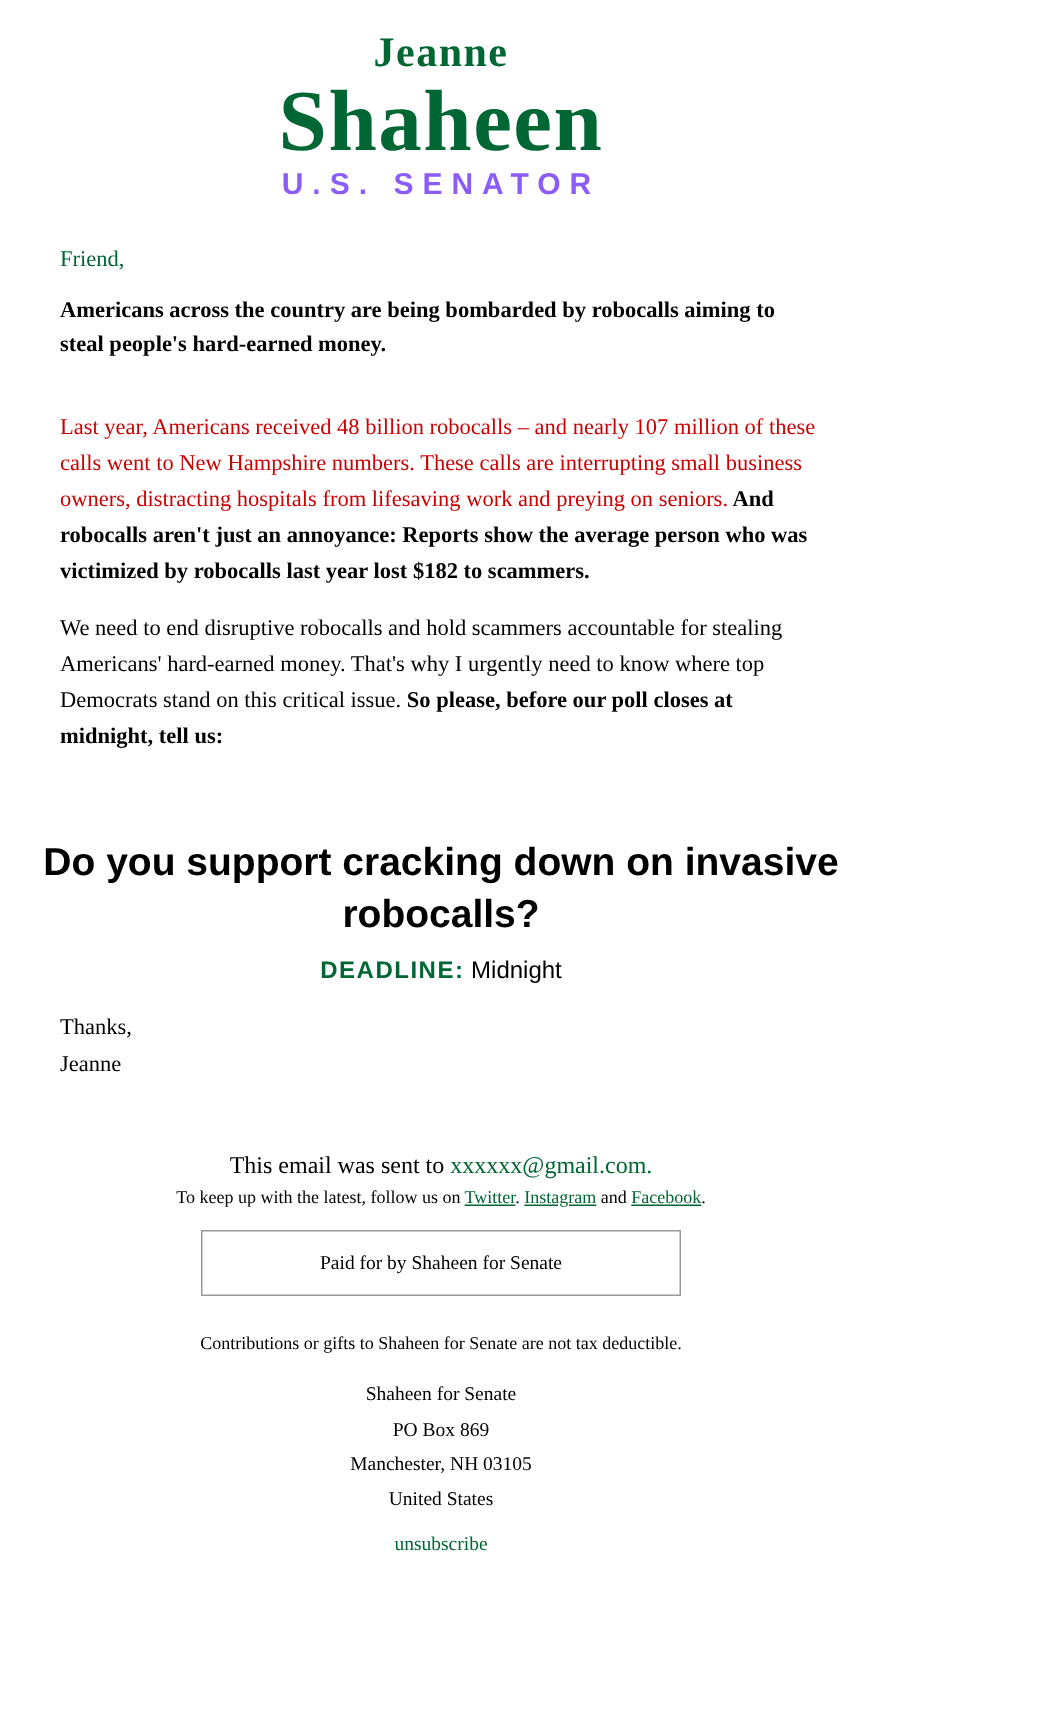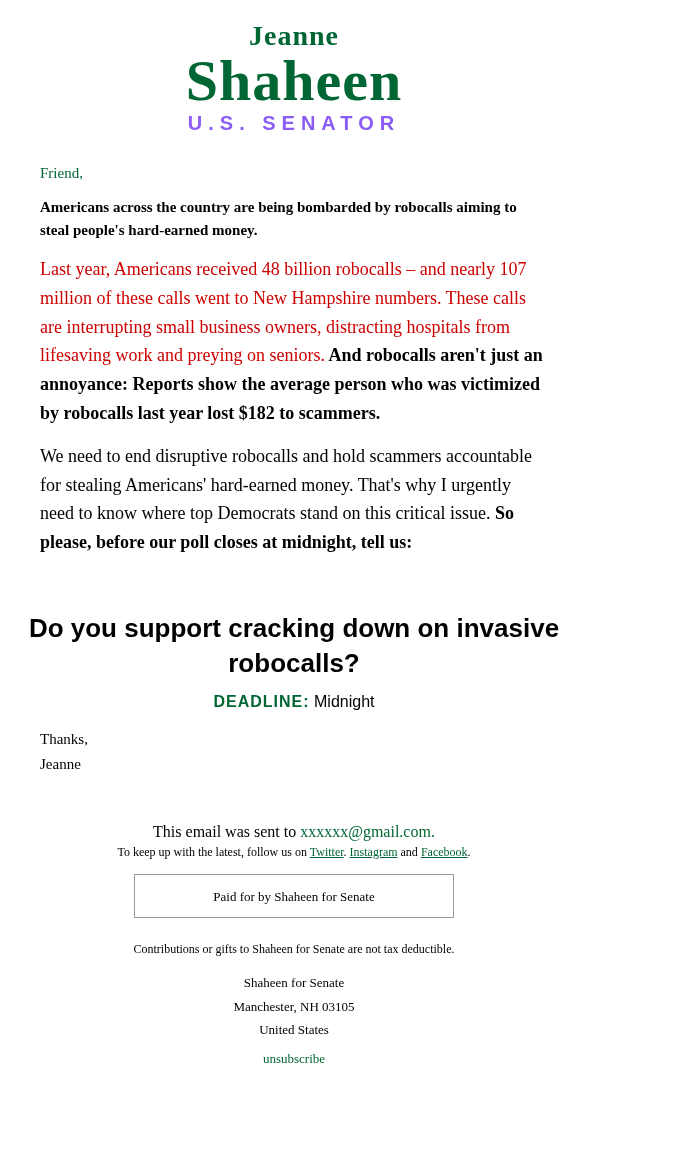--- a/index.html
+++ b/index.html
@@ -66,26 +66,26 @@
       color: #006633;
       font-size: 15px;
       margin-bottom: 14px;
       margin-top: 10px;
     }
 
     .bold-intro {
       font-weight: bold;
       font-size: 15px;
       color: #000000;
-      margin-bottom: 14px;
+      margin-bottom: 32px;
       line-height: 1.5;
     }
 
     .body-para {
-      font-size: 18px;
+      font-size: 15px;
       color: #000000;
       margin-bottom: 14px;
       line-height: 1.6;
     }
 
     .body-para .red-text {
       color: #cc0000;
     }
 
     
@@ -292,20 +292,21 @@
     <div style="text-align:center; margin-bottom: 12px;">
       <div class="footer-paid-box">
         <span class="footer-paid-text">Paid for by Shaheen for Senate</span>
       </div>
     </div>
 
     <p class="footer-contributions">Contributions or gifts to Shaheen for Senate are not tax deductible.</p>
 
     <div class="footer-address">
       <div>Shaheen for Senate</div>
+      <div>PO Box 869</div>
       <div>Manchester, NH 03105</div>
       <div>United States</div>
     </div>
 
     <p class="footer-unsubscribe">
       <a class="footer-unsubscribe-link" href="#">unsubscribe</a>
     </p>
 
   </div>
 

